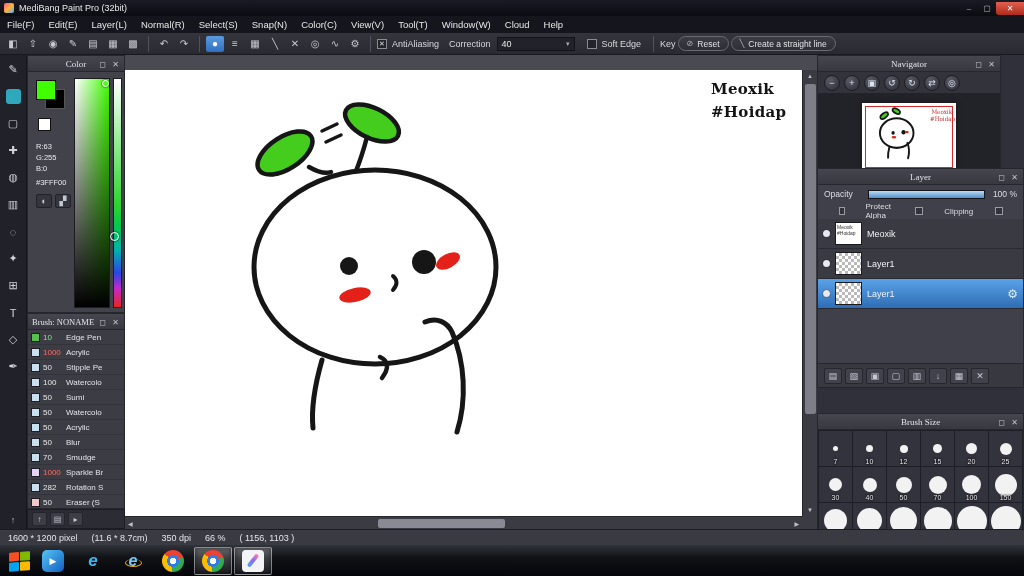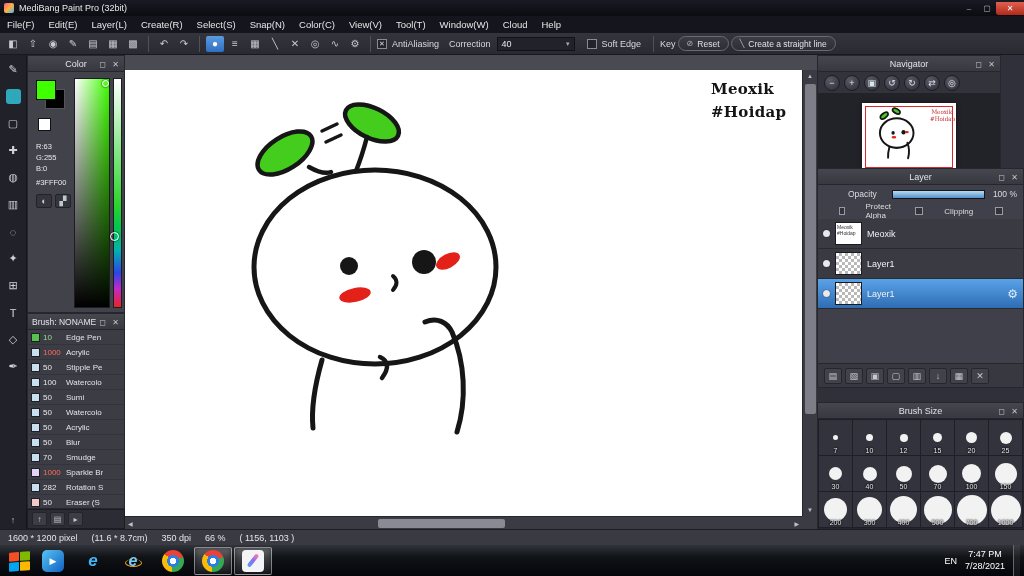--- a/index.html
+++ b/index.html
@@ -30,21 +30,21 @@
   .pill { height:15px; border:1px solid #6a6a72; border-radius:8px; background:linear-gradient(#3c3c45,#2e2e36); display:flex; align-items:center; padding:0 8px; gap:4px; font-size:8.5px; color:#e0e0e6; }
   .pill .pic { font-size:8px; color:#b8b8c0; }
 
   
   #tool-strip { top:55px; left:0; width:27px; height:474px; background:#21212a; border-right:1px solid #16161d; display:flex; flex-direction:column; align-items:center; padding-top:6px; gap:10px; }
   .tool { width:18px; height:17px; display:flex; align-items:center; justify-content:center; }
   .tool-glyph { min-width:15px; height:15px; display:flex; align-items:center; justify-content:center; font-size:11px; color:#cfcfd8; border-radius:3px; }
   #tool-strip-footer { margin-top:auto; margin-bottom:4px; font-size:9px; color:#bbb; }
 
   
-  .panel-header { height:16px; background:linear-gradient(#46464f,#383841); border-bottom:1px solid #26262e; display:flex; align-items:center; justify-content:center; font-size:9px; color:#e2e2e8; position:relative; flex:none; }
+  .panel-header { height:16px; background:linear-gradient(#46464f,#383841); border-bottom:1px solid #26262e; display:flex; align-items:center; justify-content:center; font-size:9px; color:#e2e2e8; position:relative; flex:none;font-family:Liberation Serif, serif; }
   .ph-btns { position:absolute; right:3px; top:0; height:16px; display:flex; align-items:center; gap:2px; }
   .ph-btn { font-size:8px; color:#c2c2ca; width:11px; text-align:center; }
 
   
   #color-panel { top:55px; left:27px; width:98px; height:258px; background:#42424b; border:1px solid #26262e; }
   #fg-swatch { position:absolute; left:8px; top:24px; width:20px; height:20px; border:1px solid #111; z-index:2; }
   #bg-swatch { position:absolute; left:17px; top:33px; width:20px; height:20px; background:#000; border:1px solid #555; }
   #sub-swatch { position:absolute; left:10px; top:62px; width:13px; height:13px; background:#fff; border:1px solid #111; }
   #rgb-block { position:absolute; left:8px; top:86px; font-size:7.5px; line-height:1.45; color:#e8e8ee; }
   #hex-label { position:absolute; left:8px; top:122px; font-size:7.5px; color:#e8e8ee; }
@@ -88,21 +88,21 @@
   .nav-btn { width:16px; height:16px; border-radius:50%; background:radial-gradient(circle at 35% 30%,#5a5a66,#2d2d36); border:1px solid #1d1d24; color:#d8e4ee; font-size:9px; display:flex; align-items:center; justify-content:center; }
   #nav-thumb-area { flex:1; background:#222229; display:flex; align-items:center; justify-content:center; }
   #nav-canvas { position:relative; width:94px; height:68px; background:#fff; box-shadow:0 0 4px rgba(0,0,0,.6); }
   #nav-viewport { position:absolute; inset:3px; border:1px solid #d62a2a; }
   #nav-canvas svg { position:absolute; inset:0; }
 
   
   #layer-panel { top:168px; left:817px; width:207px; height:220px; background:#40404a; border:1px solid #26262e; display:flex; flex-direction:column; }
   .lp-row { display:flex; align-items:center; padding:0 6px; font-size:8.5px; color:#dcdce2; }
   #opacity-row { height:18px; }
-  #opacity-row .lbl { width:44px;margin-left:24px; }
+  #opacity-row .lbl { width:44px; }
   #opacity-track { flex:1; height:9px; background:#1e1e26; border:1px solid #15151b; position:relative; }
   #opacity-fill { position:absolute; inset:0; background:linear-gradient(#b8dcf4,#5490c8); }
   #opacity-val { width:32px; text-align:right; }
   #blending-row { height:18px; }
   #blending-row .lbl { width:44px; }
   #blending-select { flex:1; height:13px; background:#2a2a33; border:1px solid #17171e; display:flex; align-items:center; padding:0 5px; font-size:8.5px; }
   #blending-select .caret { margin-left:auto; font-size:7px; color:#aaa; }
   #layer-checks { height:16px; gap:7px; font-size:8px; }
   .chk { display:flex; align-items:center; gap:21px;margin-left:15px; }
   .chk .box { width:8px; height:8px; border:1px solid #9a9aa2; background:#32323a; }
@@ -113,21 +113,21 @@
   .thumb { width:27px; height:23px; border:1px solid #1a1a20; flex:none; overflow:hidden; font-size:5px; line-height:1.2; color:#333; padding:1px; }
   .thumb-meoxik { background:#fff; }
   .thumb-checker { background-color:#fff; background-image:linear-gradient(45deg,#b9b9b9 25%,transparent 25%,transparent 75%,#b9b9b9 75%),linear-gradient(45deg,#b9b9b9 25%,transparent 25%,transparent 75%,#b9b9b9 75%); background-size:6px 6px; background-position:0 0,3px 3px; }
   .layer-name { font-size:9px; color:#f0f0f4; flex:1; }
   .gear { display:none; font-size:12px; color:#d8ecff; }
   .layer-row.selected .gear { display:flex; }
   .layer-footer { margin-top:auto; height:24px; display:flex; align-items:center; gap:3px; padding:0 6px; background:#383841; border-top:1px solid #26262e; }
   .lf-btn { width:18px; height:16px; background:#42424c; border:1px solid #26262d; border-radius:2px; display:flex; align-items:center; justify-content:center; font-size:9px; color:#c8c8d2; }
 
   
-  #brushsize-panel { top:402px; left:817px; width:207px; height:127px; background:#30303a; border:1px solid #26262e; display:flex; flex-direction:column; }
+  #brushsize-panel { top:413px; left:817px; width:207px; height:127px; background:#30303a; border:1px solid #26262e; display:flex; flex-direction:column; }
   #bs-grid { flex:1; display:grid; grid-template-columns:repeat(6,1fr); grid-template-rows:repeat(3,1fr); gap:1px; background:#1e1e26; padding:1px; }
   .bs-cell { background:#33333d; position:relative; display:flex; align-items:center; justify-content:center; }
   .bs-cell .dot { background:#f2f2f2; border-radius:50%; display:block; }
   .bs-num { position:absolute; bottom:1px; left:0; right:0; text-align:center; font-size:7px; color:#e6e6ec; text-shadow:0 0 2px #000, 0 0 2px #000; }
 
   
   #statusbar { top:529px; left:0; width:1024px; height:16px; background:#3a3a43; border-top:1px solid #1c1c23; display:flex; align-items:center; font-size:9px; color:#e4e4ea; padding-left:8px; gap:14px; }
 
   
   #taskbar { top:545px; left:0; width:1024px; height:31px; background:linear-gradient(#30343a,#101216 40%,#04050a); display:flex; align-items:center; padding-left:6px; }
@@ -162,21 +162,21 @@
   <span class="win-ctl">–</span>
   <span class="win-ctl">▢</span>
   <span class="win-ctl" id="close-btn">✕</span>
 </div>
 
 <div id="menubar" class="abs">
 
 <span class="menu-item">File(F)</span>
     <span class="menu-item">Edit(E)</span>
     <span class="menu-item">Layer(L)</span>
-    <span class="menu-item">Create(R)</span>
+    <span class="menu-item">Normal(R)</span>
     <span class="menu-item">Select(S)</span>
     <span class="menu-item">Snap(N)</span>
     <span class="menu-item">Color(C)</span>
     <span class="menu-item">View(V)</span>
     <span class="menu-item">Tool(T)</span>
     <span class="menu-item">Window(W)</span>
     <span class="menu-item">Cloud</span>
     <span class="menu-item">Help</span>
   </div>
 
@@ -638,21 +638,13 @@
       <span class="tb-btn t-chrome">
         <span class="tb-app"></span>
       </span>
       <span class="tb-btn t-chrome active">
         <span class="tb-app"></span>
       </span>
       <span class="tb-btn t-medibang active">
         <span class="tb-app"></span>
       </span>
     </span>
-  <div id="tray">
-    <span id="tray-lang">EN</span>
-    <span id="tray-clock">
-      <div>7:47 PM</div>
-      <div>7/28/2021</div>
-    </span>
-    <span id="show-desktop"></span>
-  </div>
 </div>
 
 </body></html>

